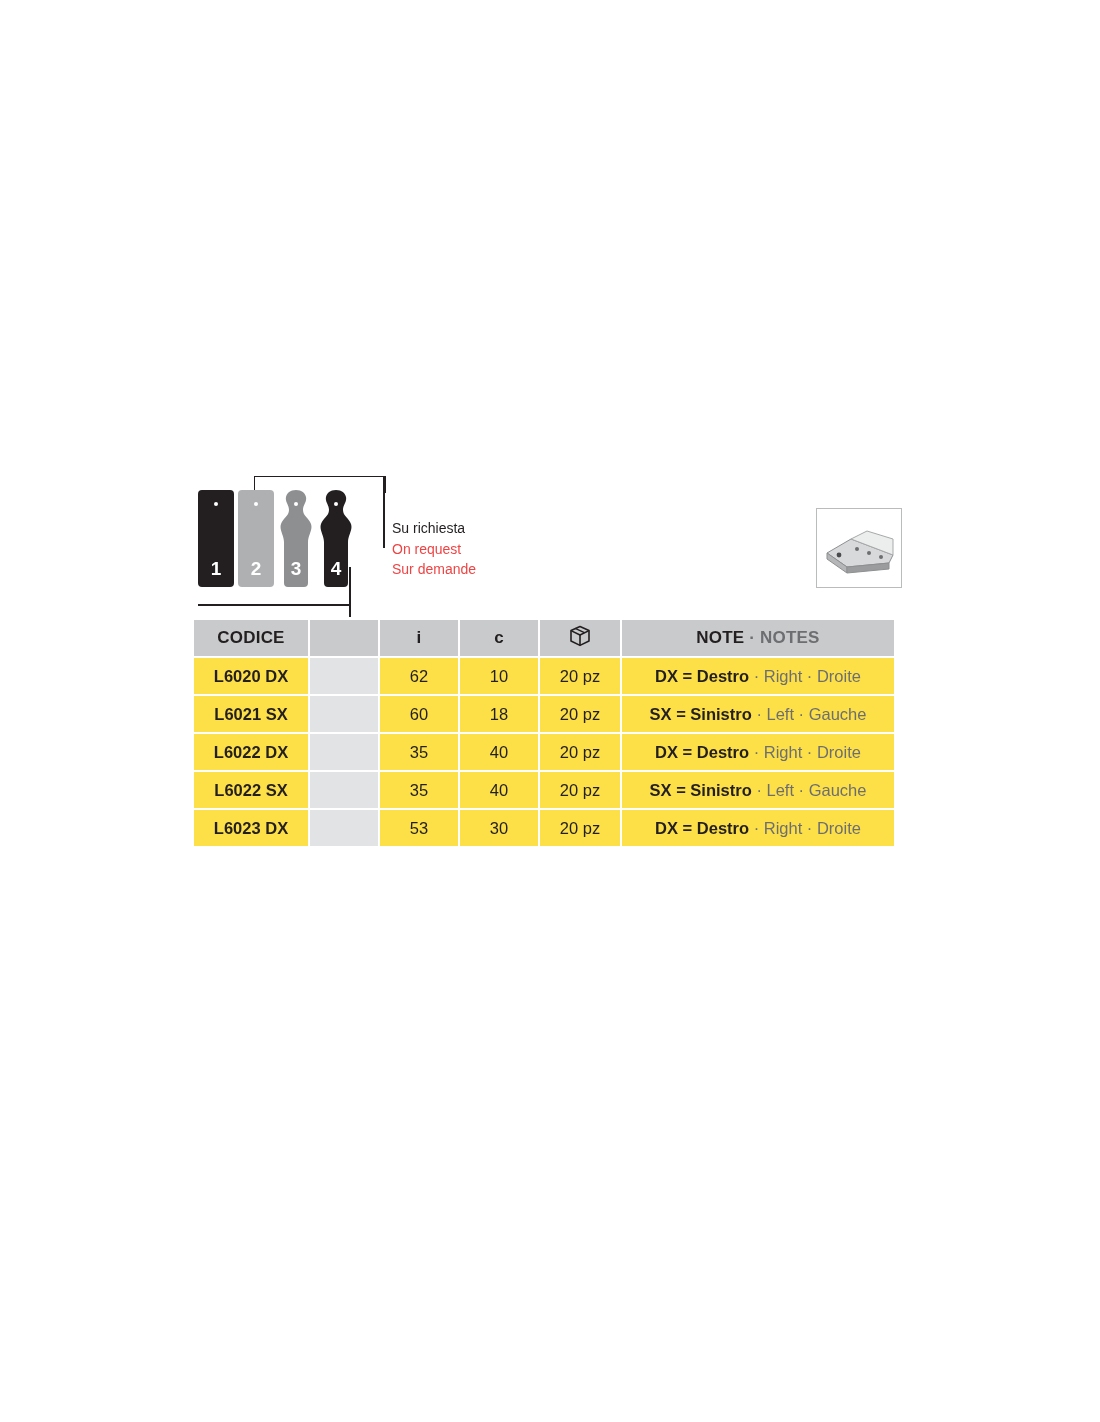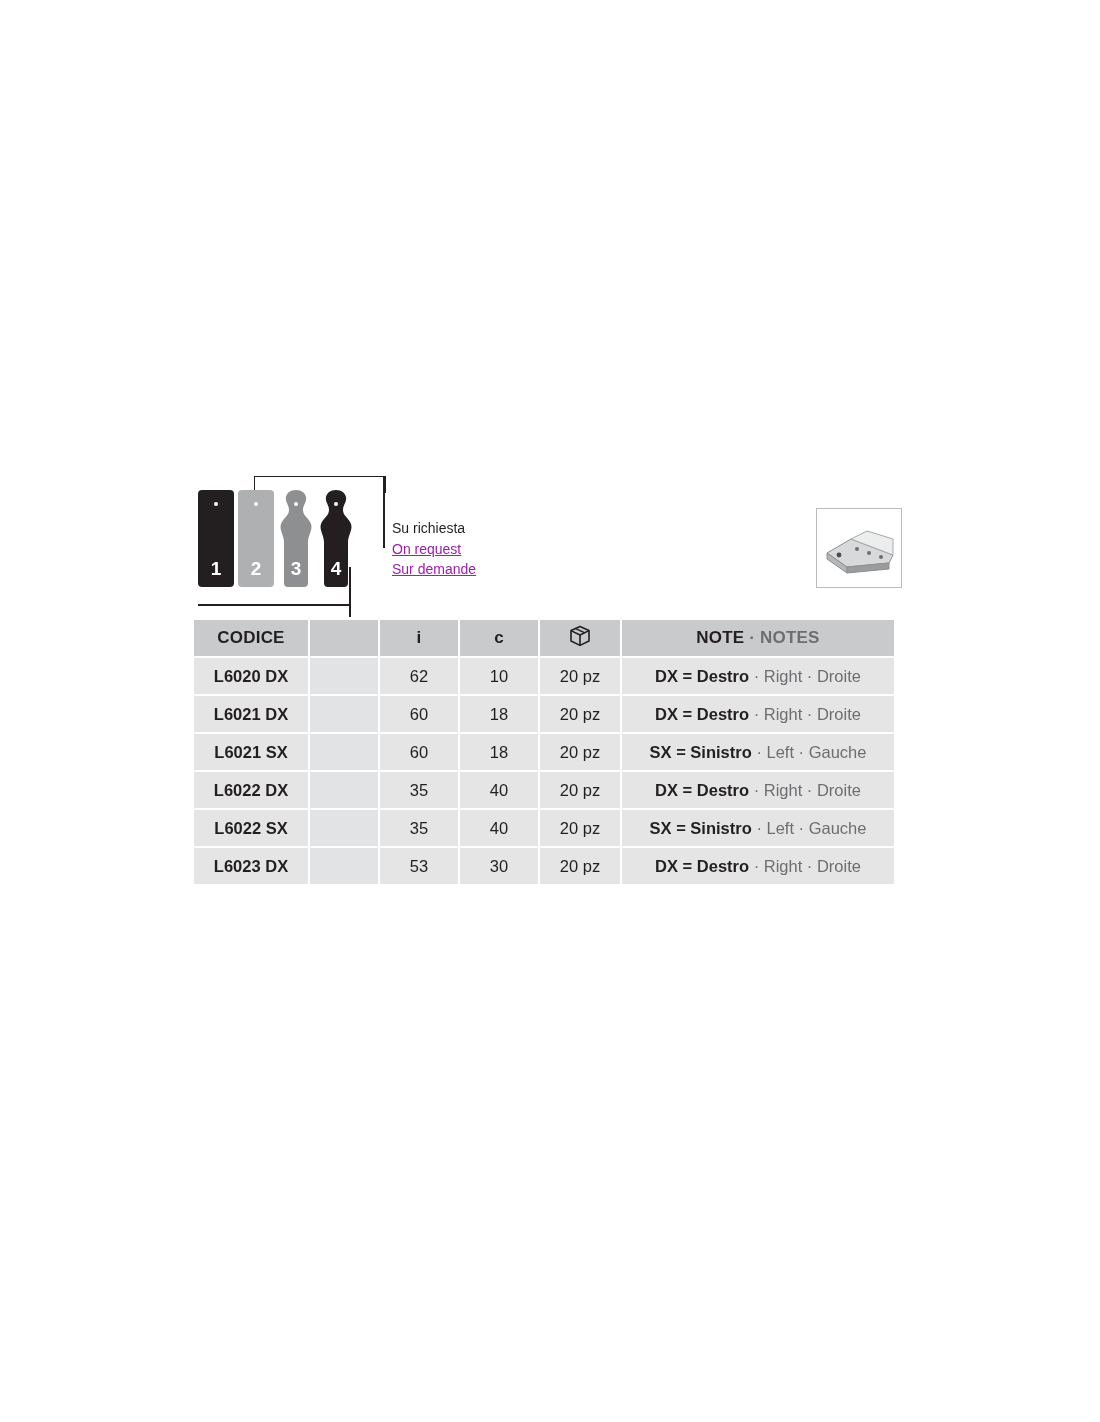--- a/index.html
+++ b/index.html
@@ -90,21 +90,21 @@
     position: absolute;
     left: 194px;
     top: 48px;
     line-height: 1.48;
   }
   .legend-text div {
     font-size: 14px;
     color: #231f20;
     white-space: nowrap;
   }
-  .legend-text .l2, .legend-text .l3 { color: #a21caf; text-decoration: underline; }
+  .legend-text .l2, .legend-text .l3 { color: #ef4444; }
 
   
   .connector-v {
     position: absolute;
     left: 349px;
     top: 567px;
     width: 1.5px;
     height: 50px;
     background: #231f20;
   }
@@ -150,21 +150,21 @@
     padding: 0;
   }
   table.spec thead th {
     background: #c9cacb;
     color: #231f20;
     font-weight: bold;
     font-size: 17px;
     letter-spacing: .2px;
   }
   table.spec tbody td {
-    background: #e5e5e5;
+    background: #fde047;
     color: #231f20;
   }
   td.code {
     font-weight: bold;
     font-size: 17px;
   }
   td.dotcell { background: #e2e3e4 !important; }
   thead th.dotcol { position: relative; }
   thead th.dotcol .hdr-dot {
     width: 7px;
@@ -296,28 +296,20 @@
       <tr>
         <td class="code">L6020 DX</td>
         <td class="dotcell"></td>
         <td>62</td>
         <td>10</td>
         <td>20 pz</td>
         <td class="note"><b>DX = Destro</b><span class="sub"> · Right · Droite</span></td>
       </tr>
 
 
-      <tr>
-        <td class="code">L6021 DX</td>
-        <td class="dotcell"></td>
-        <td>60</td>
-        <td>18</td>
-        <td>20 pz</td>
-        <td class="note"><b>DX = Destro</b><span class="sub"> · Right · Droite</span></td>
-      </tr>
 
       <tr>
         <td class="code">L6021 SX</td>
         <td class="dotcell"></td>
         <td>60</td>
         <td>18</td>
         <td>20 pz</td>
         <td class="note"><b>SX = Sinistro</b><span class="sub"> · Left · Gauche</span></td>
       </tr>
 

